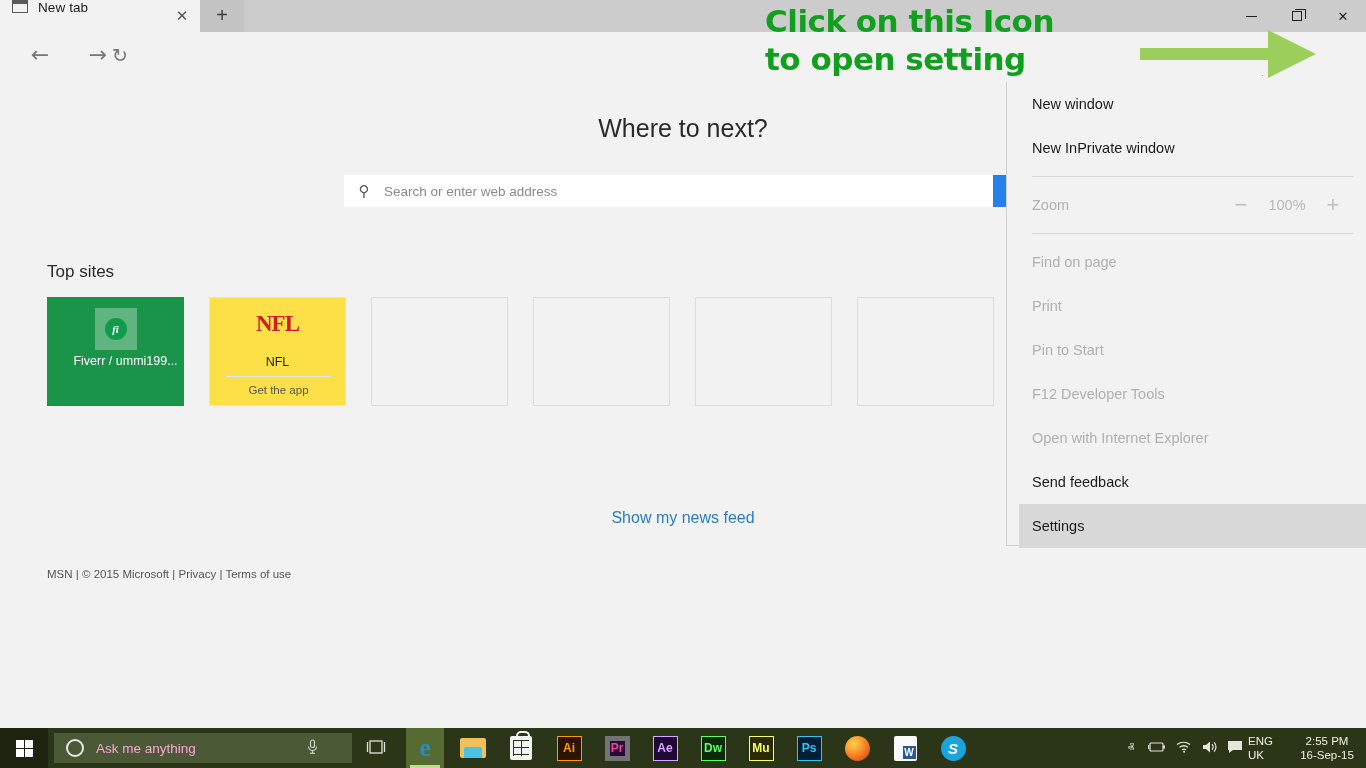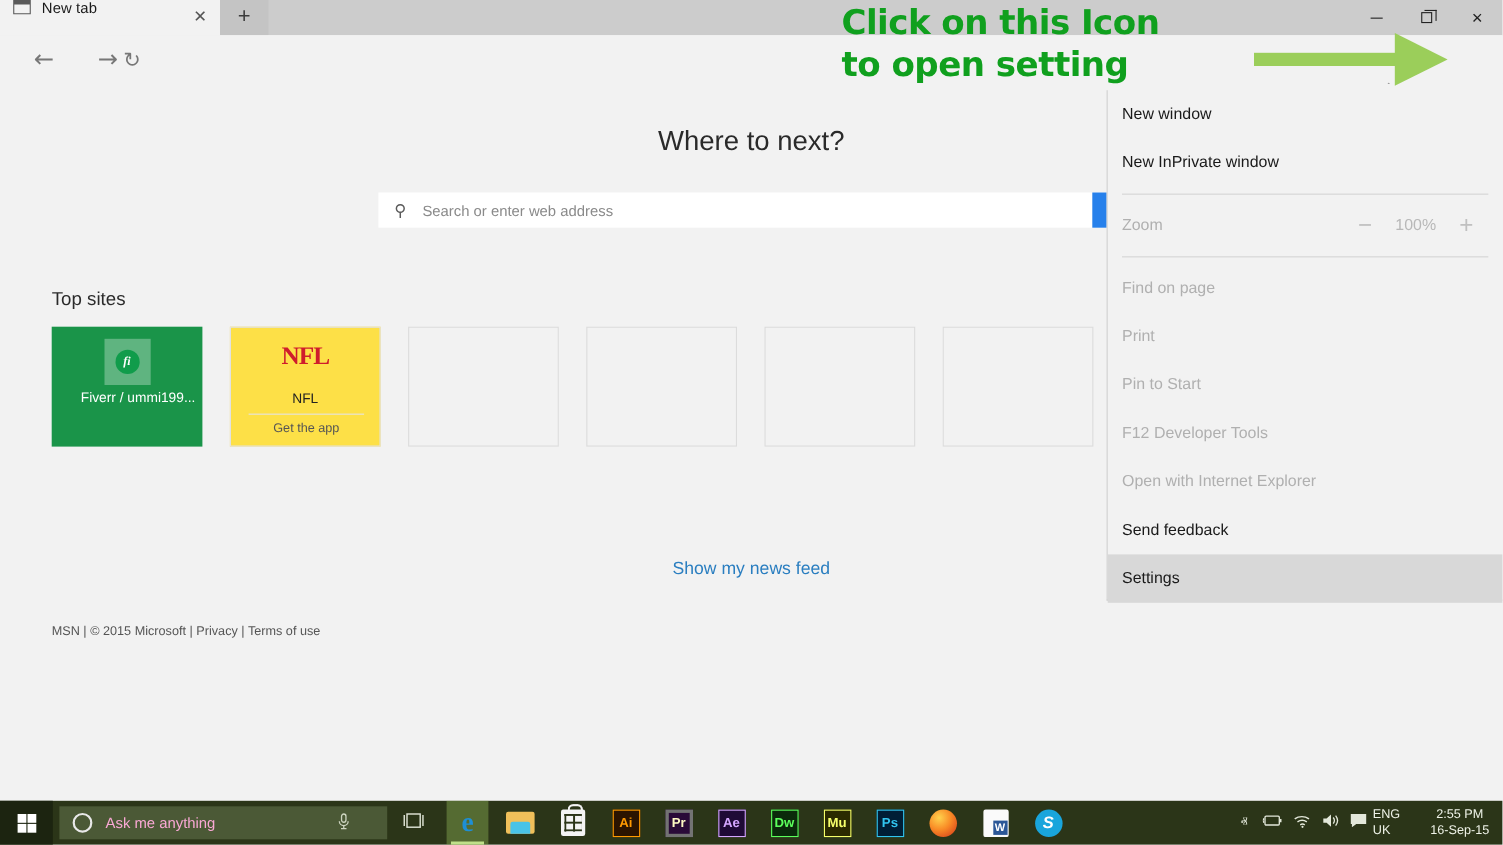--- a/index.html
+++ b/index.html
@@ -161,20 +161,21 @@
   .footer {
     position: absolute; left: 47px; top: 492px;
     font-size: 11.5px; color: #555;
   }
 
   
   .menu {
     position: absolute; right: 0; top: 82px; width: 360px; height: 464px;
     background: #f2f2f2; border-left: 1px solid #d0d0d0;
     border-bottom: 1px solid #d0d0d0;
+    padding-left: 12px;
   }
   .menu-item {
     height: 44px; padding: 0 0 0 13px; display: flex; align-items: center;
     font-size: 14.5px; color: #1a1a1a;
   }
   .menu-item.disabled { color: #b0b0b0; }
   .menu-item.selected { background: #d8d8d8; }
   .menu-sep { height: 1px; background: #d5d5d5; margin: 6px 13px; }
   .zoom-row {
     height: 44px; padding: 0 13px 0 13px; display: flex; align-items: center;
@@ -455,21 +456,21 @@
       <div class="tb-app">
         <span class="folder-ico"></span>
       </div>
       <div class="tb-app">
         <span class="store-ico"></span>
       </div>
       <div class="tb-app">
         <span class="adobe" style="color:#ff9a00;background:#2b1400;border:1px solid #ff9a00;">Ai</span>
       </div>
       <div class="tb-app">
-        <span class="adobe" style="color:#fef9c3;background:#2a0a38;border:3px solid #737373;">Pr</span>
+        <span class="adobe" style="color:#ec4899;background:#2a0a38;border:5px solid #737373;">Pr</span>
       </div>
       <div class="tb-app">
         <span class="adobe" style="color:#d5a7ff;background:#1f0a36;border:1px solid #d5a7ff;">Ae</span>
       </div>
       <div class="tb-app">
         <span class="adobe" style="color:#5cff5c;background:#0b2a0b;border:1px solid #5cff5c;">Dw</span>
       </div>
       <div class="tb-app">
         <span class="adobe" style="color:#f6ff6a;background:#2b2a00;border:1px solid #f6ff6a;">Mu</span>
       </div>

